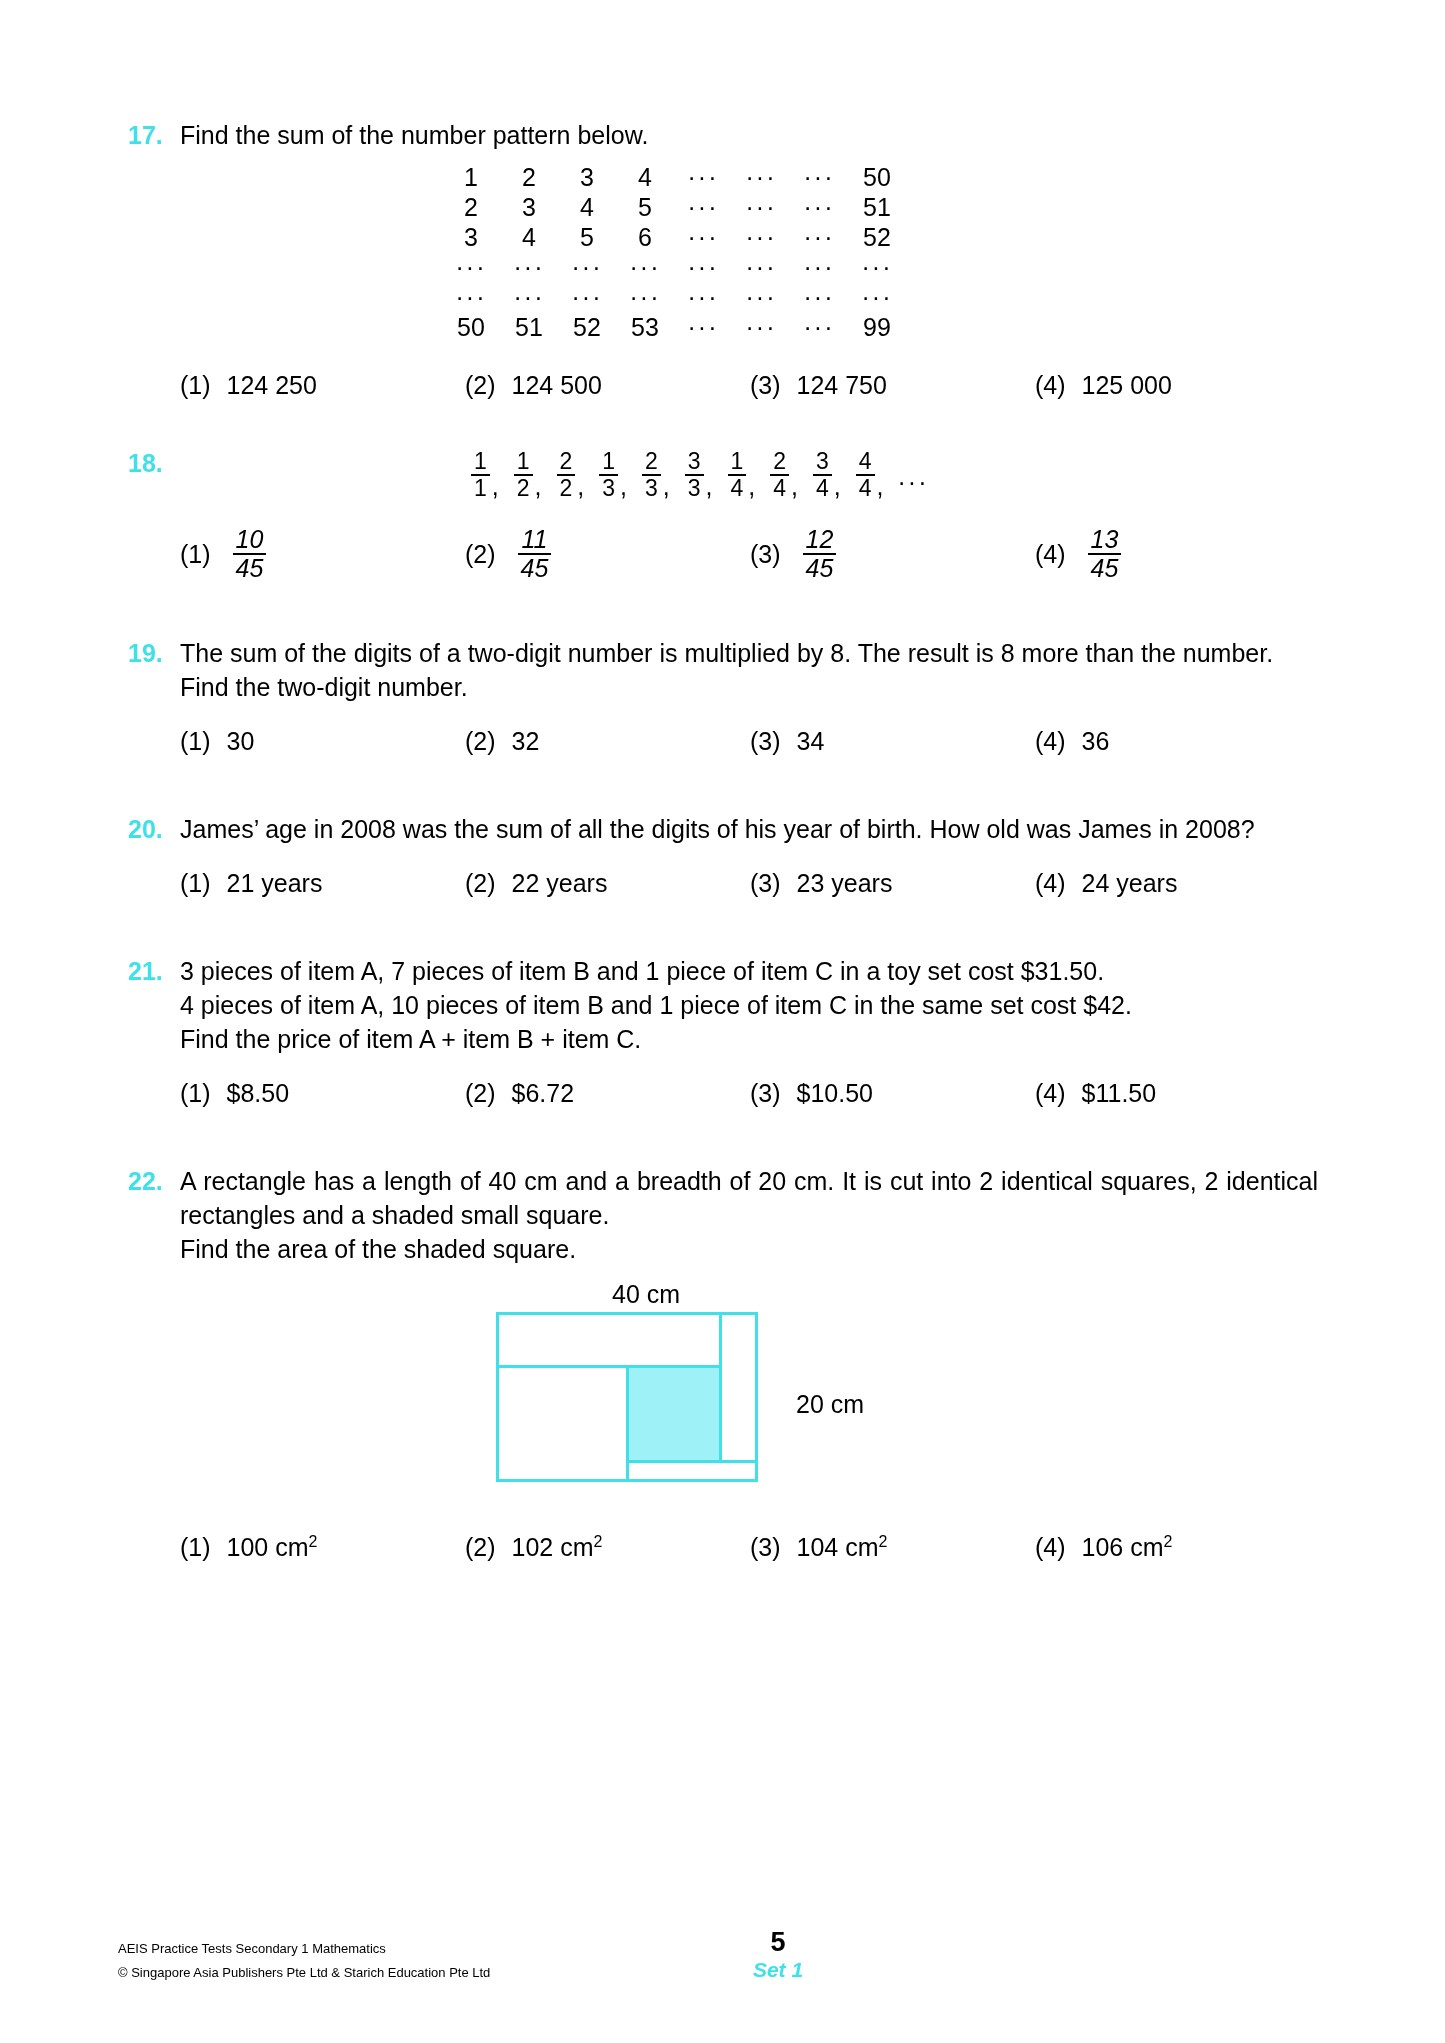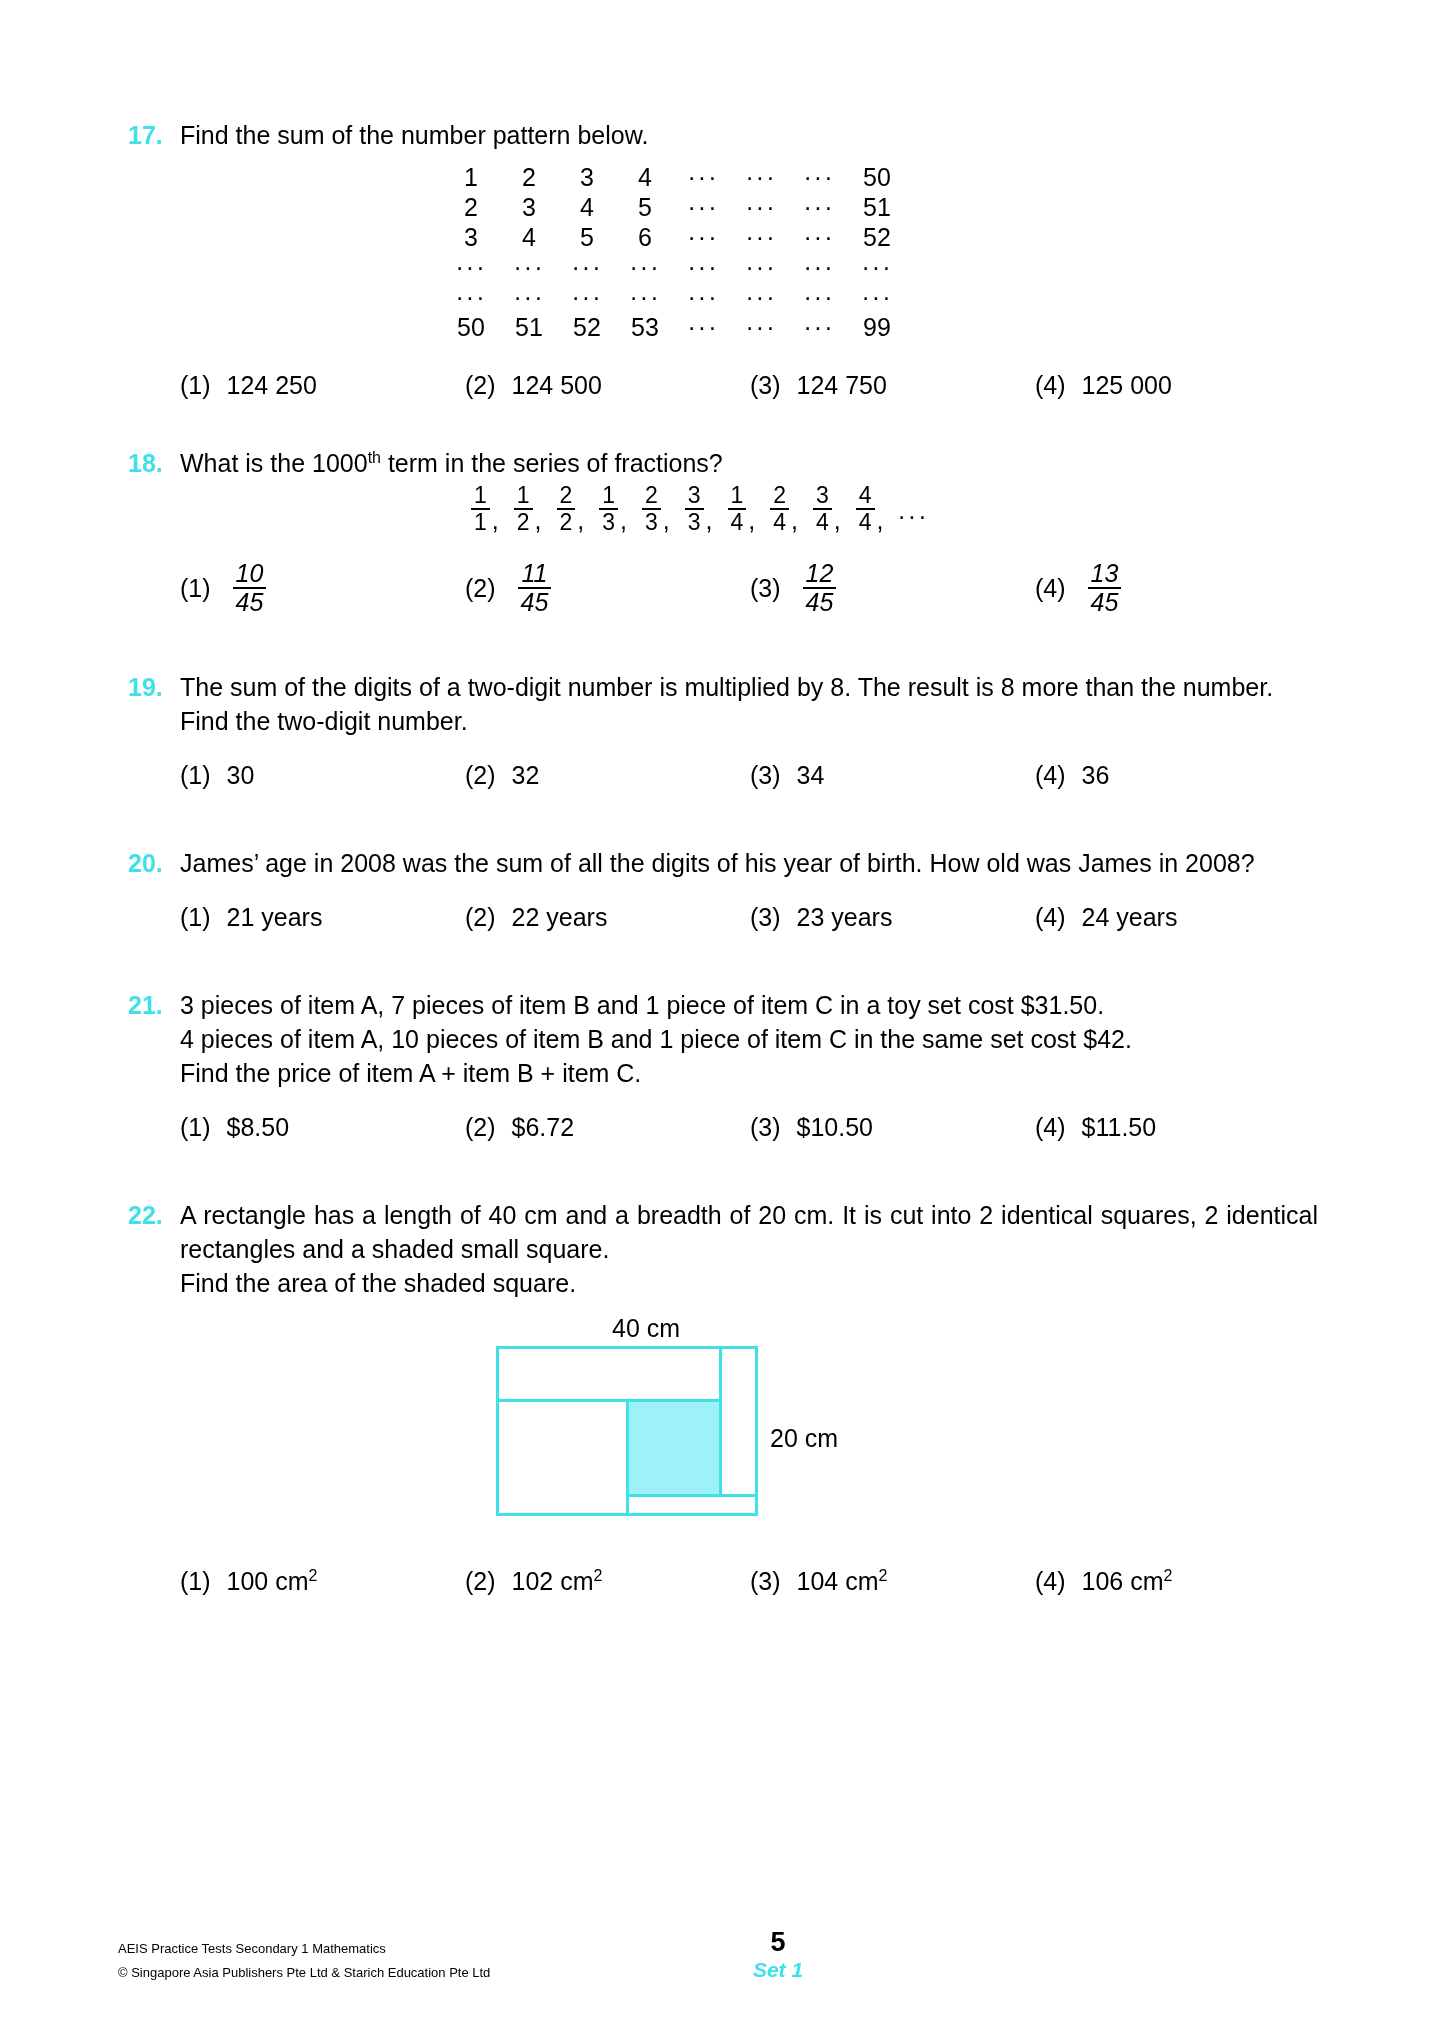--- a/index.html
+++ b/index.html
@@ -322,21 +322,20 @@
           </div>
         </div>
       </div>
     </div>
 
     <div class="sp-44"></div>
 
     <div class="q">
       <div class="q-num">18.</div>
       <div class="q-body">
-        <div class="q-text"><span>What is the 1000</span><span class="sup">th</span><span> term in the series of fractions?</span></div>
         <div class="frac-seq">
           <div class="frac-item">
             <span class="frac">
               <span class="num">1</span>
               <span class="den">1</span>
             </span>
             <span class="frac-comma">,</span>
           </div>
           <div class="frac-item">
             <span class="frac">
@@ -540,21 +539,21 @@
             <div class="d-outer"></div>
 
             <div class="d-line" style="left:0px; top:53px; width:226px; height:3px;"></div>
 
             <div class="d-line" style="left:223px; top:0px; width:3px; height:151px;"></div>
 
             <div class="d-line" style="left:130px; top:53px; width:3px; height:117px;"></div>
 
             <div class="d-line" style="left:130px; top:148px; width:132px; height:3px;"></div>
           </div>
-          <div class="d-label" style="left:590px; top:110px;">20 cm</div>
+          <div class="d-label" style="left:616px; top:110px;">20 cm</div>
         </div>
 
         <div class="opts">
           <div class="opt w-col">
             <span class="opt-label">(1)</span>
             <span class="opt-val"><span>100 cm</span><span class="sup">2</span></span>
           </div>
           <div class="opt w-col">
             <span class="opt-label">(2)</span>
             <span class="opt-val"><span>102 cm</span><span class="sup">2</span></span>

